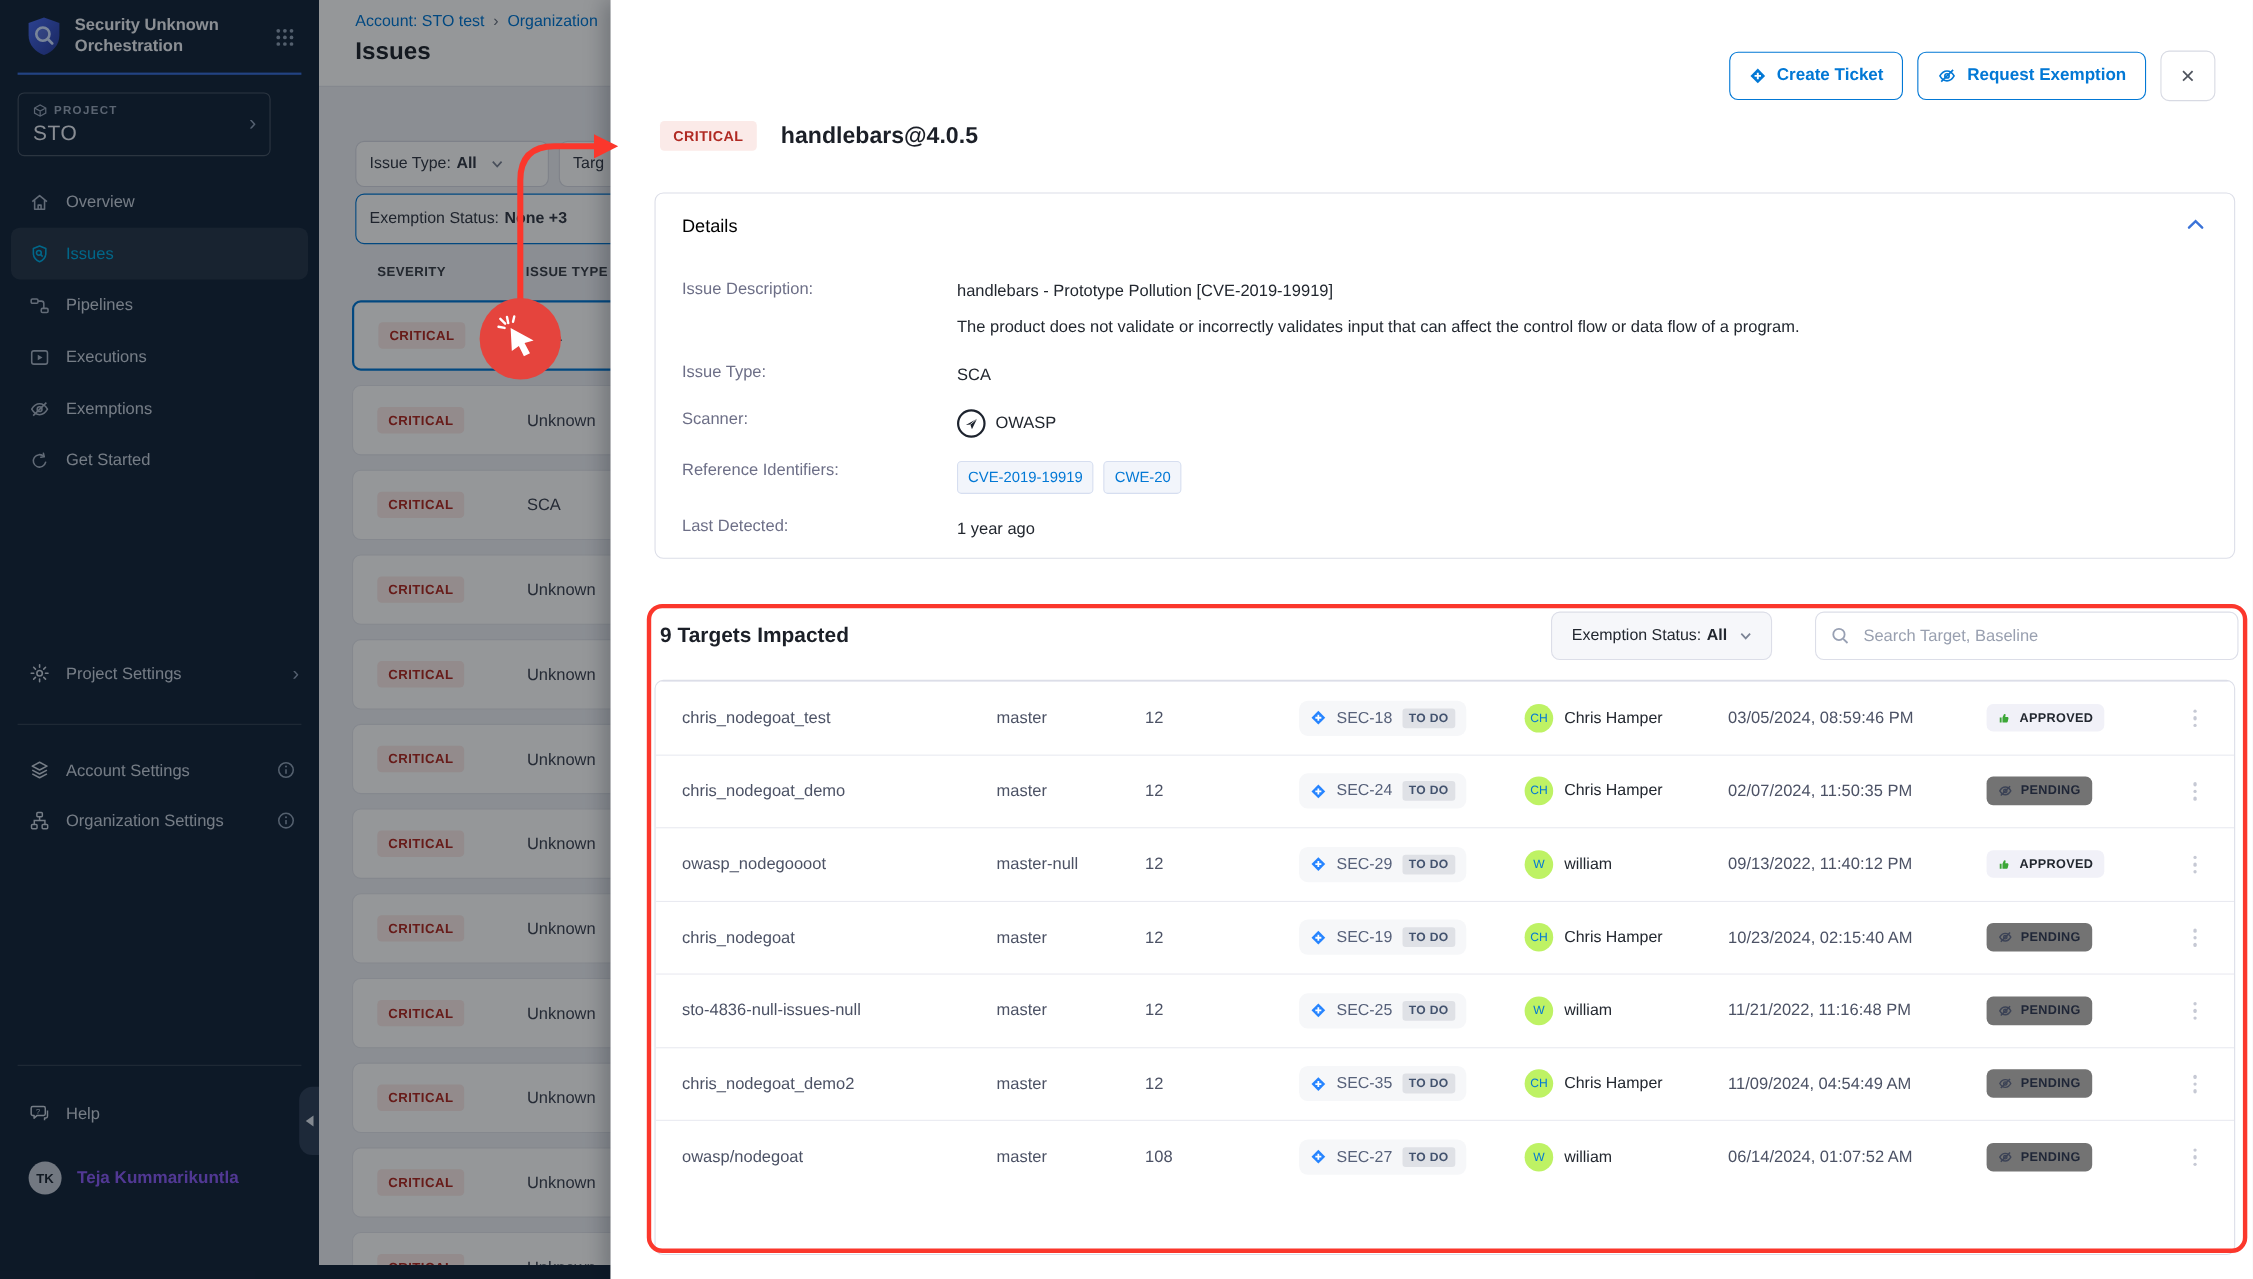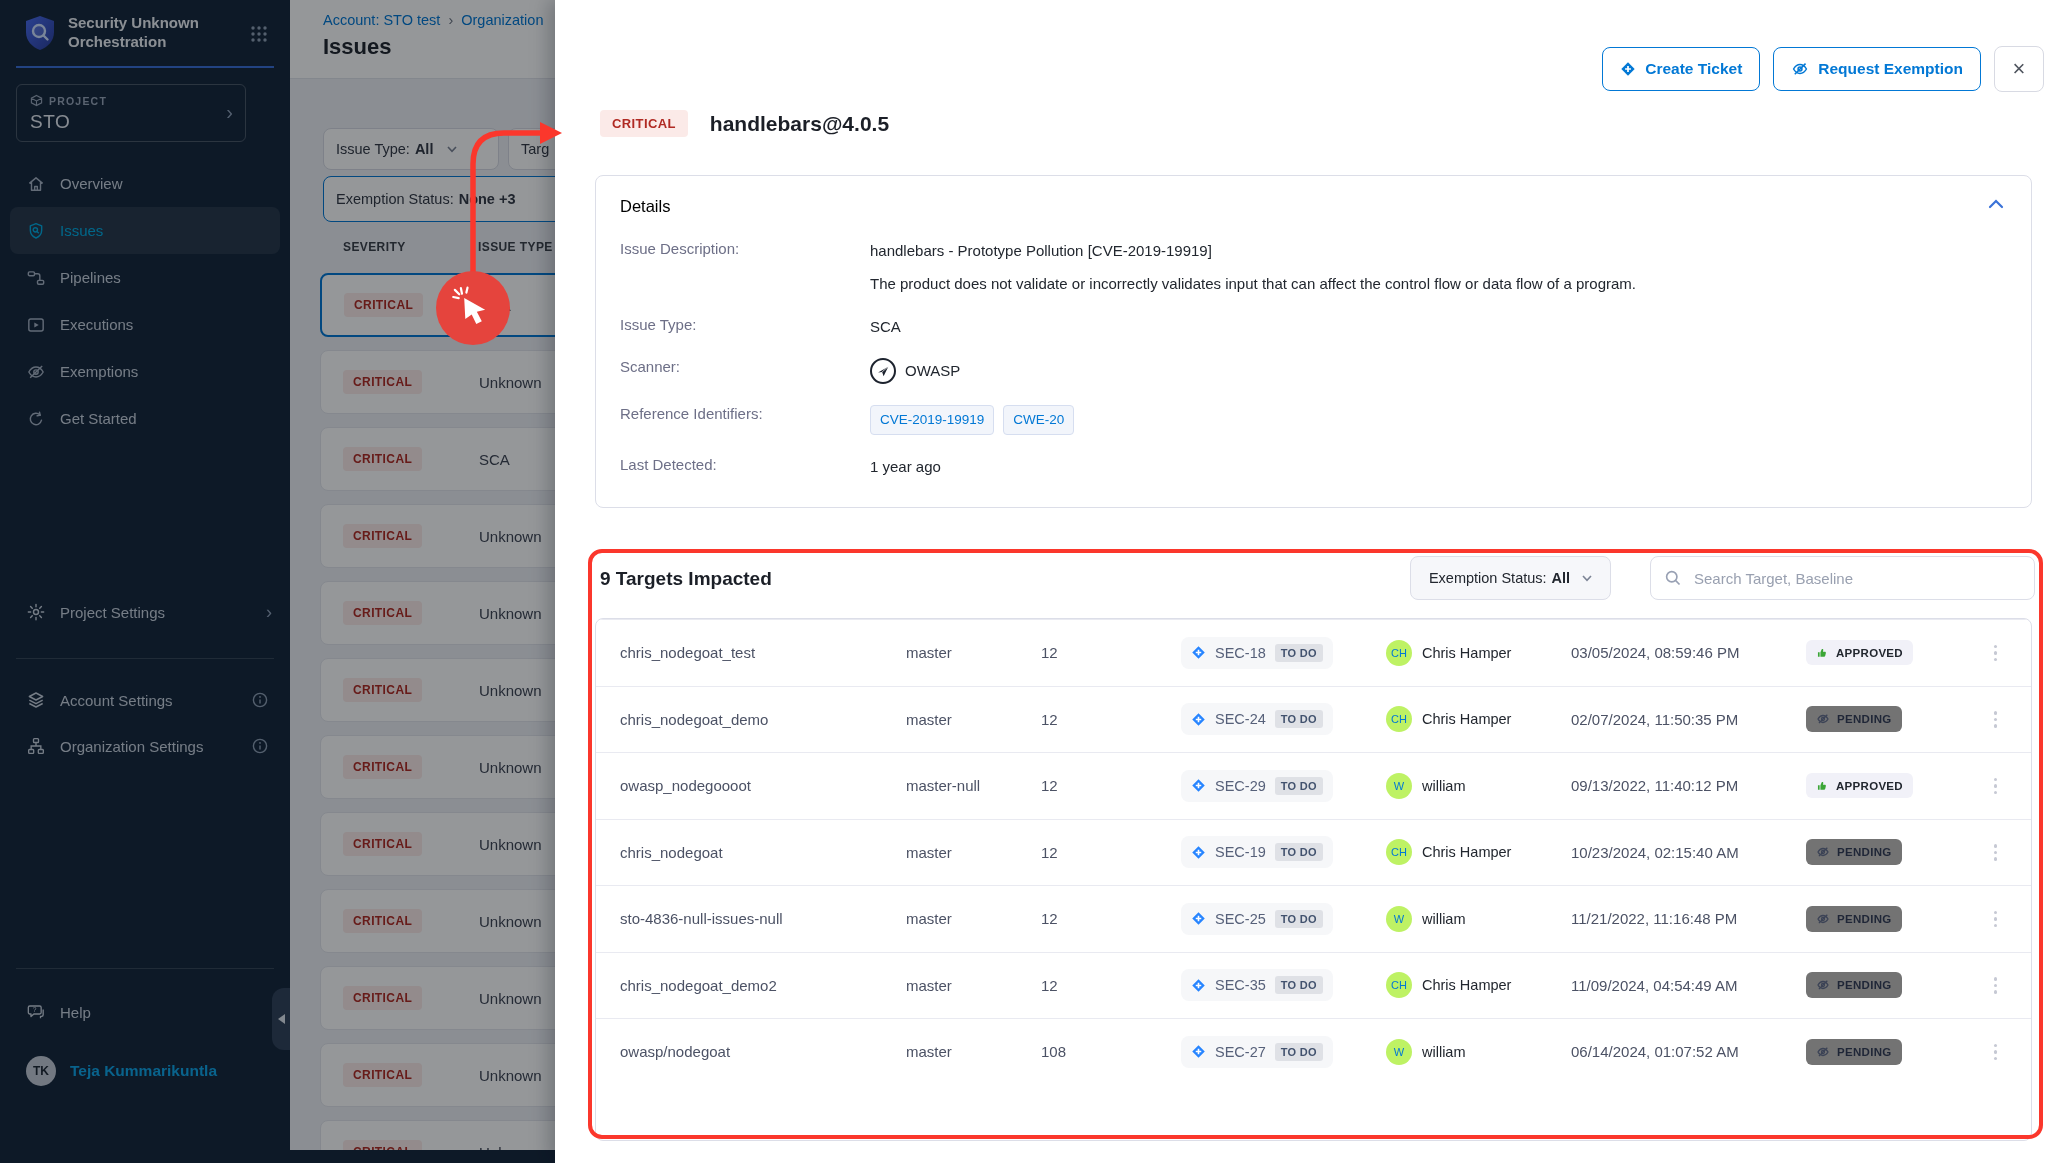--- a/index.html
+++ b/index.html
@@ -48,32 +48,32 @@
   .bgrow .sev{margin-left:22px;width:112px}
   .bgrow .ityp{margin-left:24px;font-size:15px;color:#3f4554}
   .crit{display:inline-block;background:#fbeae8;color:#b02a23;font-size:12px;font-weight:bold;letter-spacing:.4px;padding:5px 10px;border-radius:4px}
   .bottom-strip{position:absolute;left:290px;top:1150px;width:265px;height:13px;background:#16273c}
 
   
   .overlay{position:absolute;left:0;top:0;width:555px;height:1163px;background:rgba(2,6,12,.42);z-index:10}
 
   
   .panel{position:absolute;left:555px;top:0;width:1493px;height:1163px;background:#fff;z-index:5;box-shadow:-6px 0 18px rgba(10,20,35,.25)}
-  .actions{position:absolute;top:46px;right:4px;display:flex;gap:13px;align-items:center}
+  .actions{position:absolute;top:46px;right:34px;display:flex;gap:13px;align-items:center}
   .btn{height:44px;display:flex;align-items:center;gap:9px;padding:0 17px;border:1.5px solid #0278d5;border-radius:8px;background:#fff;color:#0278d5;font-size:15.5px;font-weight:bold;cursor:pointer;box-sizing:border-box}
   .btn-x{width:50px;height:46px;border:1px solid #d8dae3;border-radius:8px;background:#fff;color:#4f545e;font-size:22px;display:flex;align-items:center;justify-content:center;cursor:pointer}
   .title-row{position:absolute;left:45px;top:110px;display:flex;align-items:center;gap:22px}
   .title-row .crit{font-size:13px;padding:6px 12px}
   .issue-title{font-size:21px;font-weight:bold;color:#1b1f27}
 
   .card{position:absolute;background:#fff;border:1px solid #dcdee8;border-radius:8px;box-sizing:border-box}
   .details-card{left:40px;top:175px;width:1437px;height:333px;padding:21px 24px}
   .details-head{font-size:16.5px;font-weight:normal;color:#000000}
   .details-chev{position:absolute;right:26px;top:22px;color:#3b73d8;cursor:pointer}
-  .fields{margin-top:24px}
+  .fields{margin-top:38px}
   .frow{display:grid;grid-template-columns:250px 1fr;align-items:start;margin-bottom:21px}
   .flabel{font-size:15px;color:#6d6f87}
   .fval{font-size:15px;color:#22272f;line-height:1.45}
   .fval .l2{margin-top:11px}
   .scan-val{display:flex;align-items:center;gap:9px}
   .owasp-circ{width:26px;height:26px;border:2px solid #1d232e;border-radius:50%;box-sizing:border-box;display:flex;align-items:center;justify-content:center}
   .chips{display:flex;gap:9px}
   .chip{background:#f2f5fb;border:1px solid #d6def0;border-radius:4px;color:#0278d5;font-size:13.5px;padding:4px 9px}
 
   .targets-head{position:absolute;left:45px;top:568px;font-size:19px;font-weight:bold;color:#1b1f27}
@@ -267,21 +267,21 @@
         <svg width="20" height="20" viewBox="0 0 24 24" fill="none" stroke="currentColor" stroke-width="1.6" stroke-linejoin="round">
           <path d="M4.6 4.8 H16.4 C17.4 4.8 18.2 5.6 18.2 6.6 V12.6 C18.2 13.6 17.4 14.4 16.4 14.4 H9.4 L6 17.4 V14.4 H4.6 C3.6 14.4 2.8 13.6 2.8 12.6 V6.6 C2.8 5.6 3.6 4.8 4.6 4.8 Z"></path>
           <path d="M20.6 9 V15.4 C20.6 16.4 19.8 17.2 18.8 17.2 H17.4 V19.6"></path>
           <text x="8.2" y="12.4" font-size="8" fill="currentColor" stroke="none" font-family="inherit">?</text>
         </svg>
       </span>
     <span>Help</span>
   </div>
   <div class="sb-row" style="top:1048px">
     <span class="user-avatar">TK</span>
-    <span style="font-weight:bold;color:#0ea5e9;font-size:15.5px">Teja Kummarikuntla</span>
+    <span style="font-weight:bold;color:#8b5cf6;font-size:15.5px">Teja Kummarikuntla</span>
   </div>
   <div class="collapse-handle">
       <i></i>
     </div>
 </div>
 
 <div class="bg-col">
   <div class="bg-header">
     <div class="crumb">
       <span>Account: STO test</span><span class="sep">›</span><span>Organization</span>

